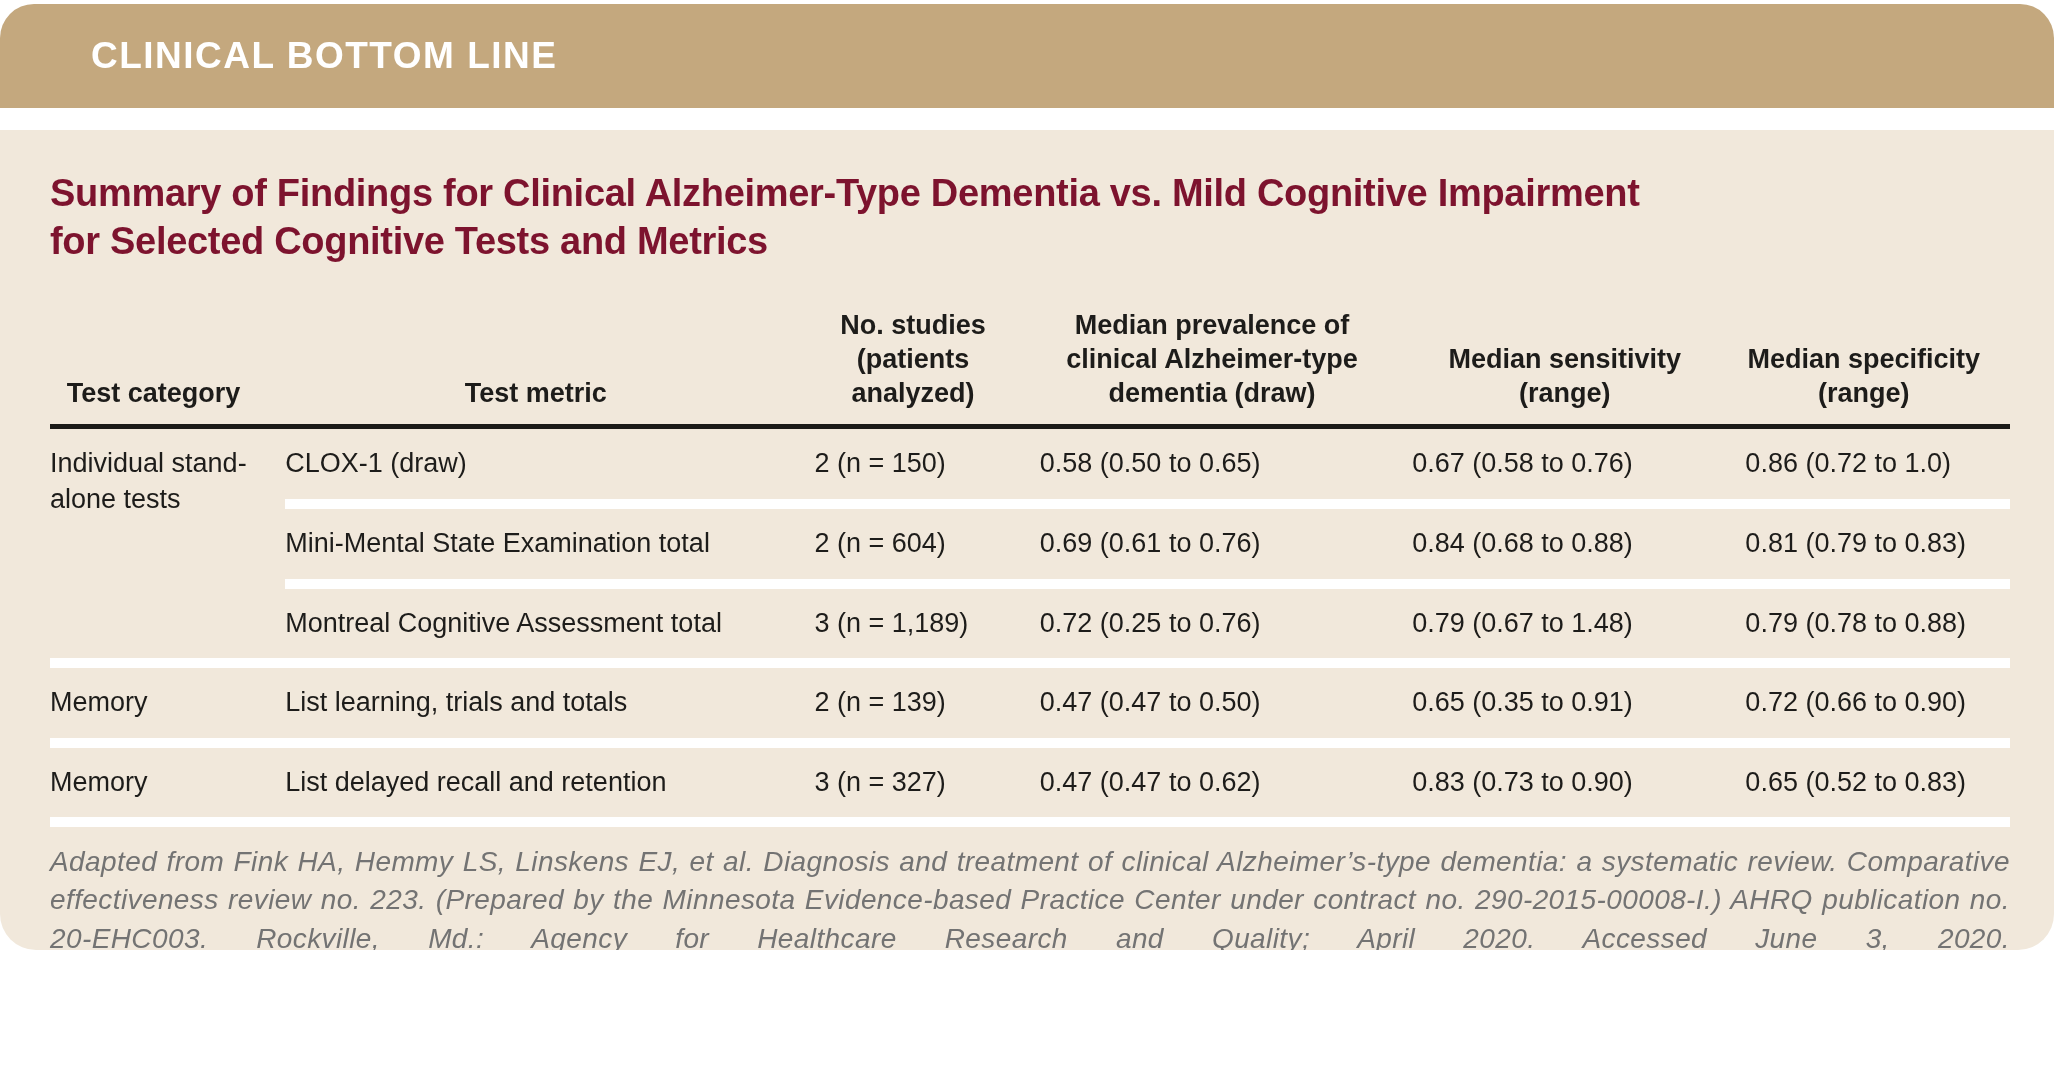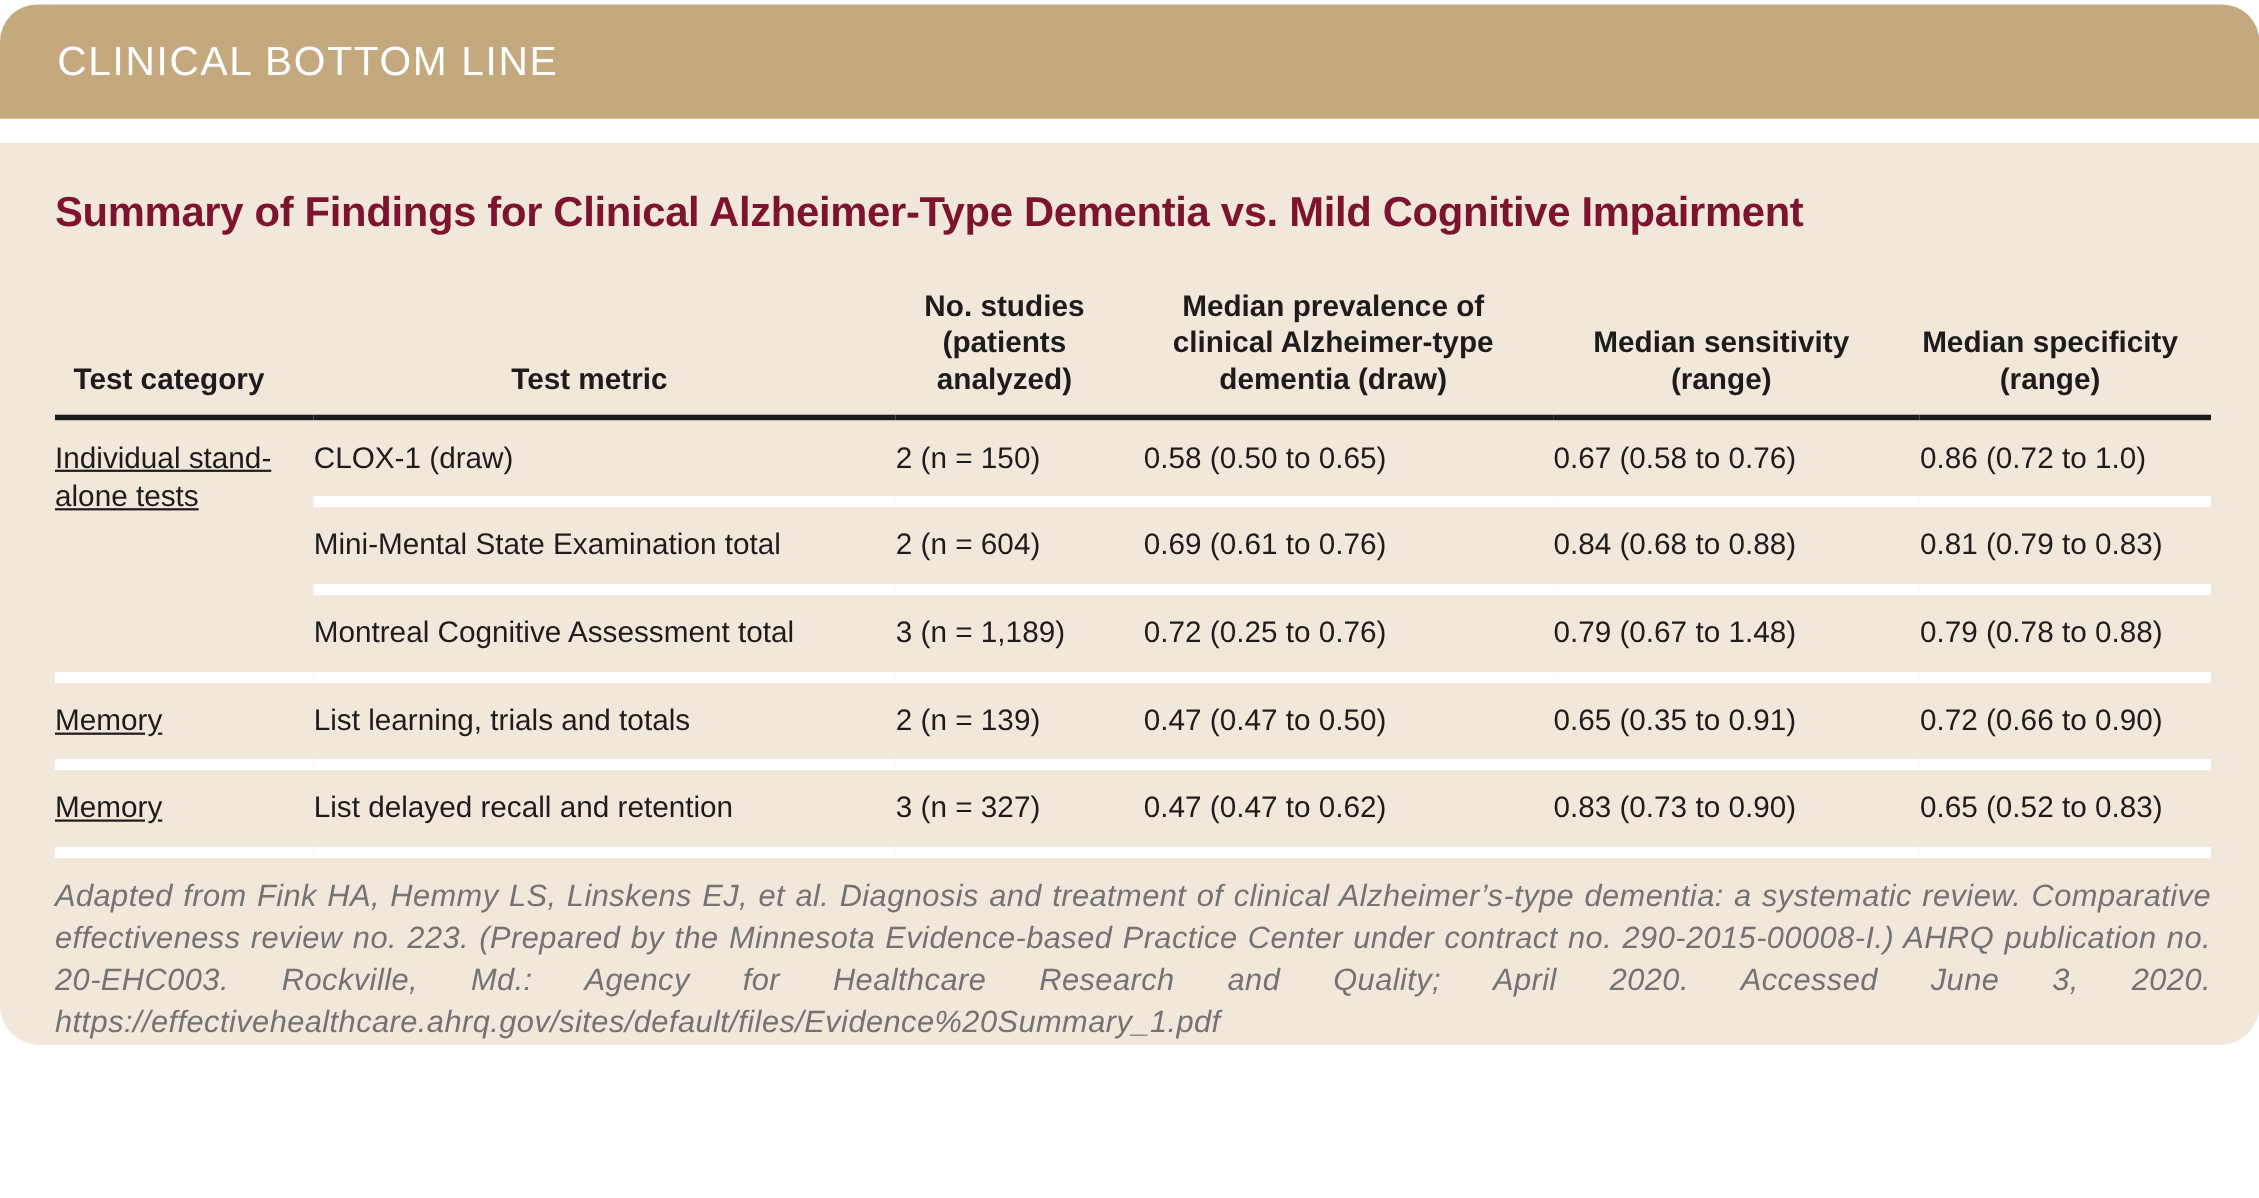--- a/index.html
+++ b/index.html
@@ -23,22 +23,23 @@
     height: 104px;
     background: #c4a87e;
     border-radius: 34px 34px 0 0;
     display: flex;
     align-items: center;
     padding-left: 52px;
   }
   .banner-label {
     color: #ffffff;
     font-size: 37px;
-    font-weight: normal;
+    font-weight: bold;
     letter-spacing: 1.5px;
+    margin-left: 39px;
   }
   
   .panel {
     margin-top: 22px;
     height: 820px;
     background: #f1e8db;
     border-radius: 0 0 36px 36px;
     padding: 40px 44px 0 50px;
     overflow: hidden;
   }
@@ -67,21 +68,21 @@
     border-bottom: 5px solid #1c1b18;
   }
   table.findings td {
     text-align: left;
     vertical-align: top;
     font-size: 27px;
     line-height: 1.32;
     padding: 17px 30px 17px 0;
     border-bottom: 10px solid #ffffff;
   }
-  table.findings td.cat { padding-right: 10px; text-decoration: underline; }
+  table.findings td.cat { padding-right: 10px; }
   table.findings td.metric { padding-right: 60px; margin-left: 29px; }
   
   .citation {
     margin-top: 16px;
     font-style: italic;
     font-size: 28px;
     line-height: 1.36;
     letter-spacing: 0.4px;
     color: #737373;
     text-align: justify;
@@ -93,20 +94,21 @@
 <div class="page">
 
   <header class="banner">
     <span class="banner-label">CLINICAL BOTTOM LINE</span>
   </header>
 
   <section class="panel">
 
     <h1 class="title">
       <span>Summary of Findings for Clinical Alzheimer-Type Dementia vs. Mild Cognitive Impairment</span>
+      <span>for Selected Cognitive Tests and Metrics</span>
     </h1>
 
     <table class="findings">
       <colgroup>
         <col style="width:12%">
         <col style="width:27%">
         <col style="width:11.5%">
         <col style="width:19%">
         <col style="width:17%">
         <col style="width:13.5%">

